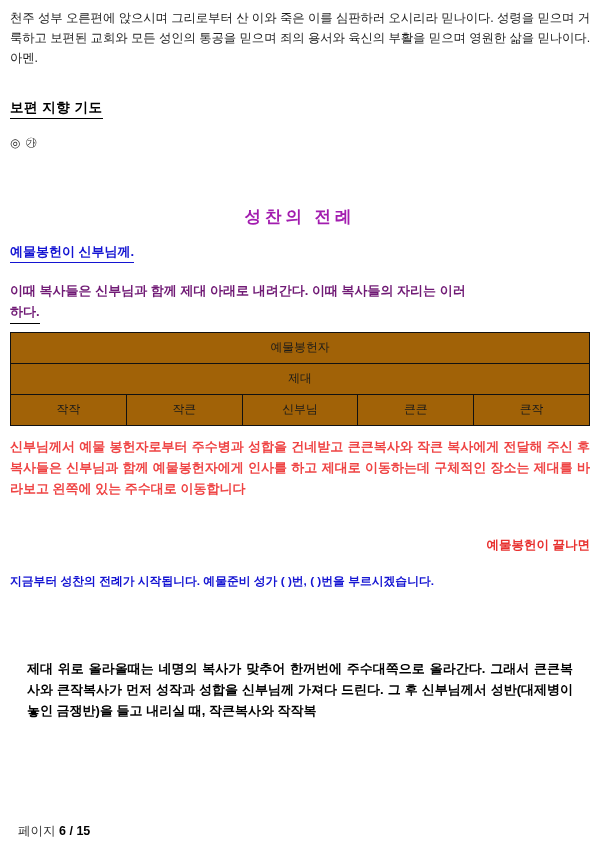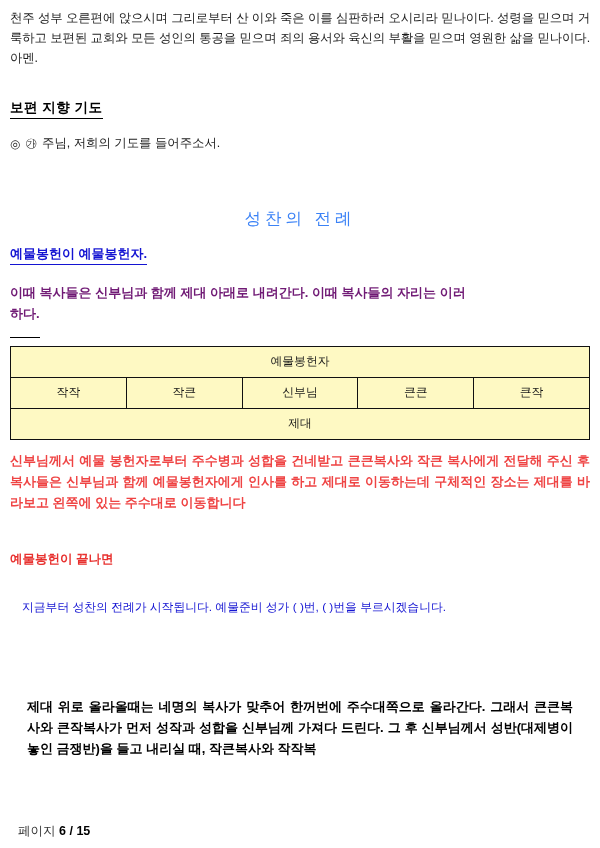--- a/index.html
+++ b/index.html
@@ -57,22 +57,22 @@
     color: #222;
   }
   .ga-icon {
     font-size: 11.5px;
     color: #222;
   }
 
   .center-title {
     text-align: center;
     font-size: 16.5px;
-    font-weight: normal;
-    color: #3b82f6;
+    font-weight: bold;
+    color: #a21caf;
     letter-spacing: 4px;
     margin: 0;
   }
 
   .blue-underline {
     color: #1414d2;
     font-size: 13px;
     font-weight: bold;
     display: inline-block;
     border-bottom: 1.4px solid #1414d2;
@@ -83,67 +83,67 @@
     font-size: 13px;
     font-weight: bold;
     line-height: 1.6;
     color: #701a75;
     text-align: justify;
     margin: 0;
   }
   .bold-par .u-end {
     border-bottom: 1.5px solid #000;
     display: inline-block;
-    padding-bottom: 12px;
+    padding-bottom: 0px;
   }
 
   table.altar {
     width: 100%;
     border-collapse: collapse;
     margin: 8px 0 0 0;
     table-layout: fixed;
   }
   table.altar td {
     border: 1px solid #111;
     text-align: center;
     font-size: 11.8px;
     color: #1a1a1a;
     padding: 7px 2px;
-    background: #fef9c3;
+    background: #a16207;
   }
   td.header-row { padding: 9px 2px; }
   td.pink {
     background: #f2d0d4;
     border-left: 2px solid #111;
     border-right: 2px solid #111;
   }
   td.altar-bottom { padding: 8px 2px; }
 
   .blue-bold-par {
     font-size: 13px;
     font-weight: bold;
     line-height: 1.62;
     color: #ef4444;
     text-align: justify;
     margin: 0;
   }
 
   .red-center {
-    text-align: left;
+    text-align: right;
     color: #e8312f;
     font-size: 12.5px;
     font-weight: bold;
     margin: 0;
   }
 
   .blue-small {
     color: #1414d2;
     font-size: 11.8px;
-    font-weight: normal;
-    margin: 12px;
+    font-weight: bold;
+    margin: 0;
     line-height: 1.6;
   }
 
   .black-bold-par {
     font-size: 13px;
     font-weight: bold;
     line-height: 1.62;
     color: #000;
     text-align: justify;
     margin: 17px;
@@ -167,55 +167,54 @@
 
   <div class="spacer-lg"></div>
 
   <div>
     <span class="heading-underline">보편 지향 기도</span>
   </div>
 
   <div class="prayer-line">
     <span class="circ-icon">◎</span>
     <span class="ga-icon">㉮</span>
-    <span>주님, 저희의 기도를 들어주소서.</span>
   </div>
 
   <div style="height:56px"></div>
 
   <p class="center-title">성찬의 전례</p>
 
   <div style="height:14px"></div>
 
   <div>
-    <span class="blue-underline">예물봉헌이 예물봉헌자.</span>
+    <span class="blue-underline">예물봉헌이 신부님께.</span>
   </div>
 
   <div style="height:18px"></div>
 
   <p class="bold-par">
     <span>이때 복사들은 신부님과 함께 제대 아래로 내려간다. 이때 복사들의 자리는 이러</span><br>
     <span class="u-end">하다.</span>
   </p>
 
   <table class="altar">
     <tbody>
         <tr>
       <td class="header-row" colspan="5">예물봉헌자</td>
+    </tr>
+    <tr>
+      <td class="altar-bottom" colspan="5">제대</td>
     </tr>
     <tr>
       <td>작작</td>
       <td>작큰</td>
       <td class="pink">신부님</td>
       <td>큰큰</td>
       <td>큰작</td>
     </tr>
-    <tr>
-      <td class="altar-bottom" colspan="5">제대</td>
-    </tr>
   </tbody>
     </table>
 
   <div style="height:10px"></div>
 
   <p class="blue-bold-par">신부님께서 예물 봉헌자로부터 주수병과 성합을 건네받고 큰큰복사와 작큰 복사에게 전달해 주신 후 복사들은 신부님과 함께 예물봉헌자에게 인사를 하고 제대로 이동하는데 구체적인 장소는 제대를 바라보고 왼쪽에 있는 주수대로 이동합니다</p>
 
   <div style="height:38px"></div>
 
   <p class="red-center">예물봉헌이 끝나면</p>

